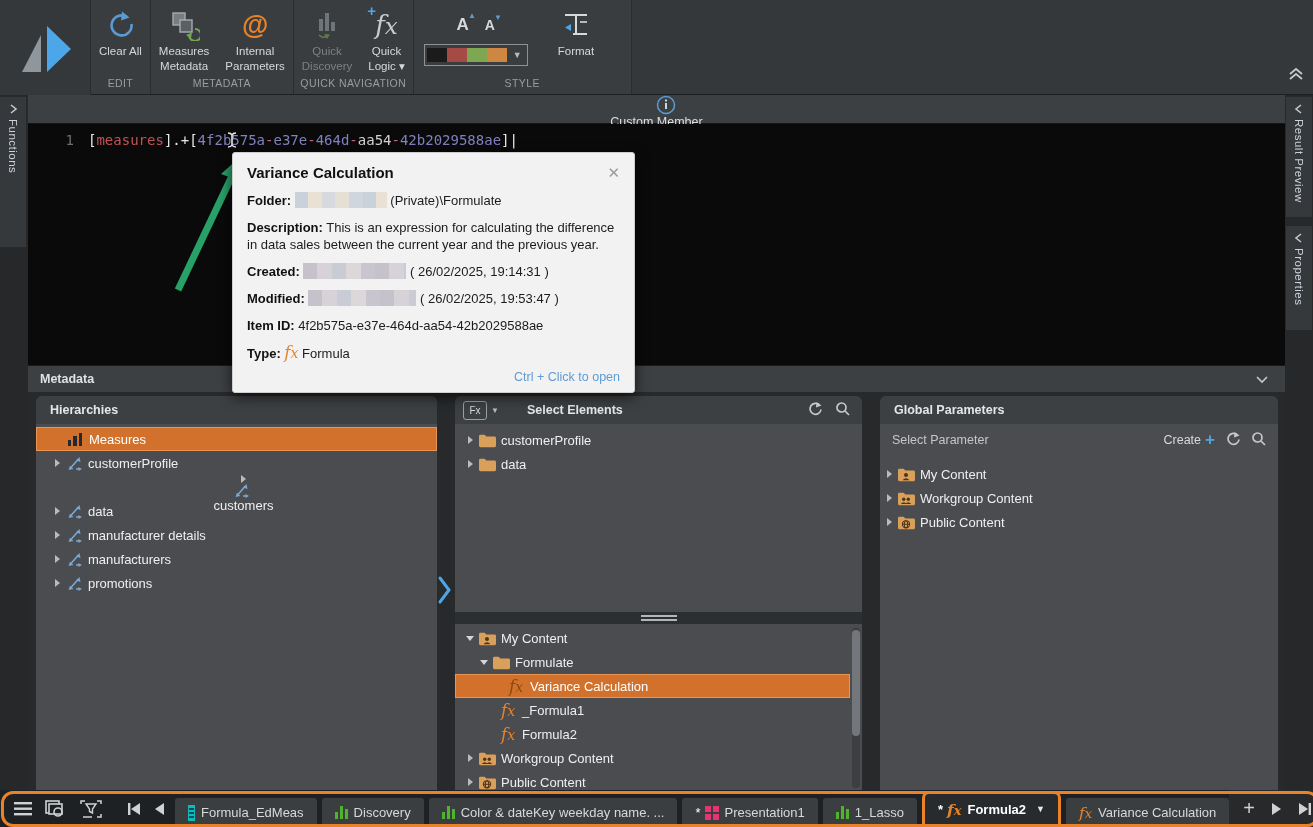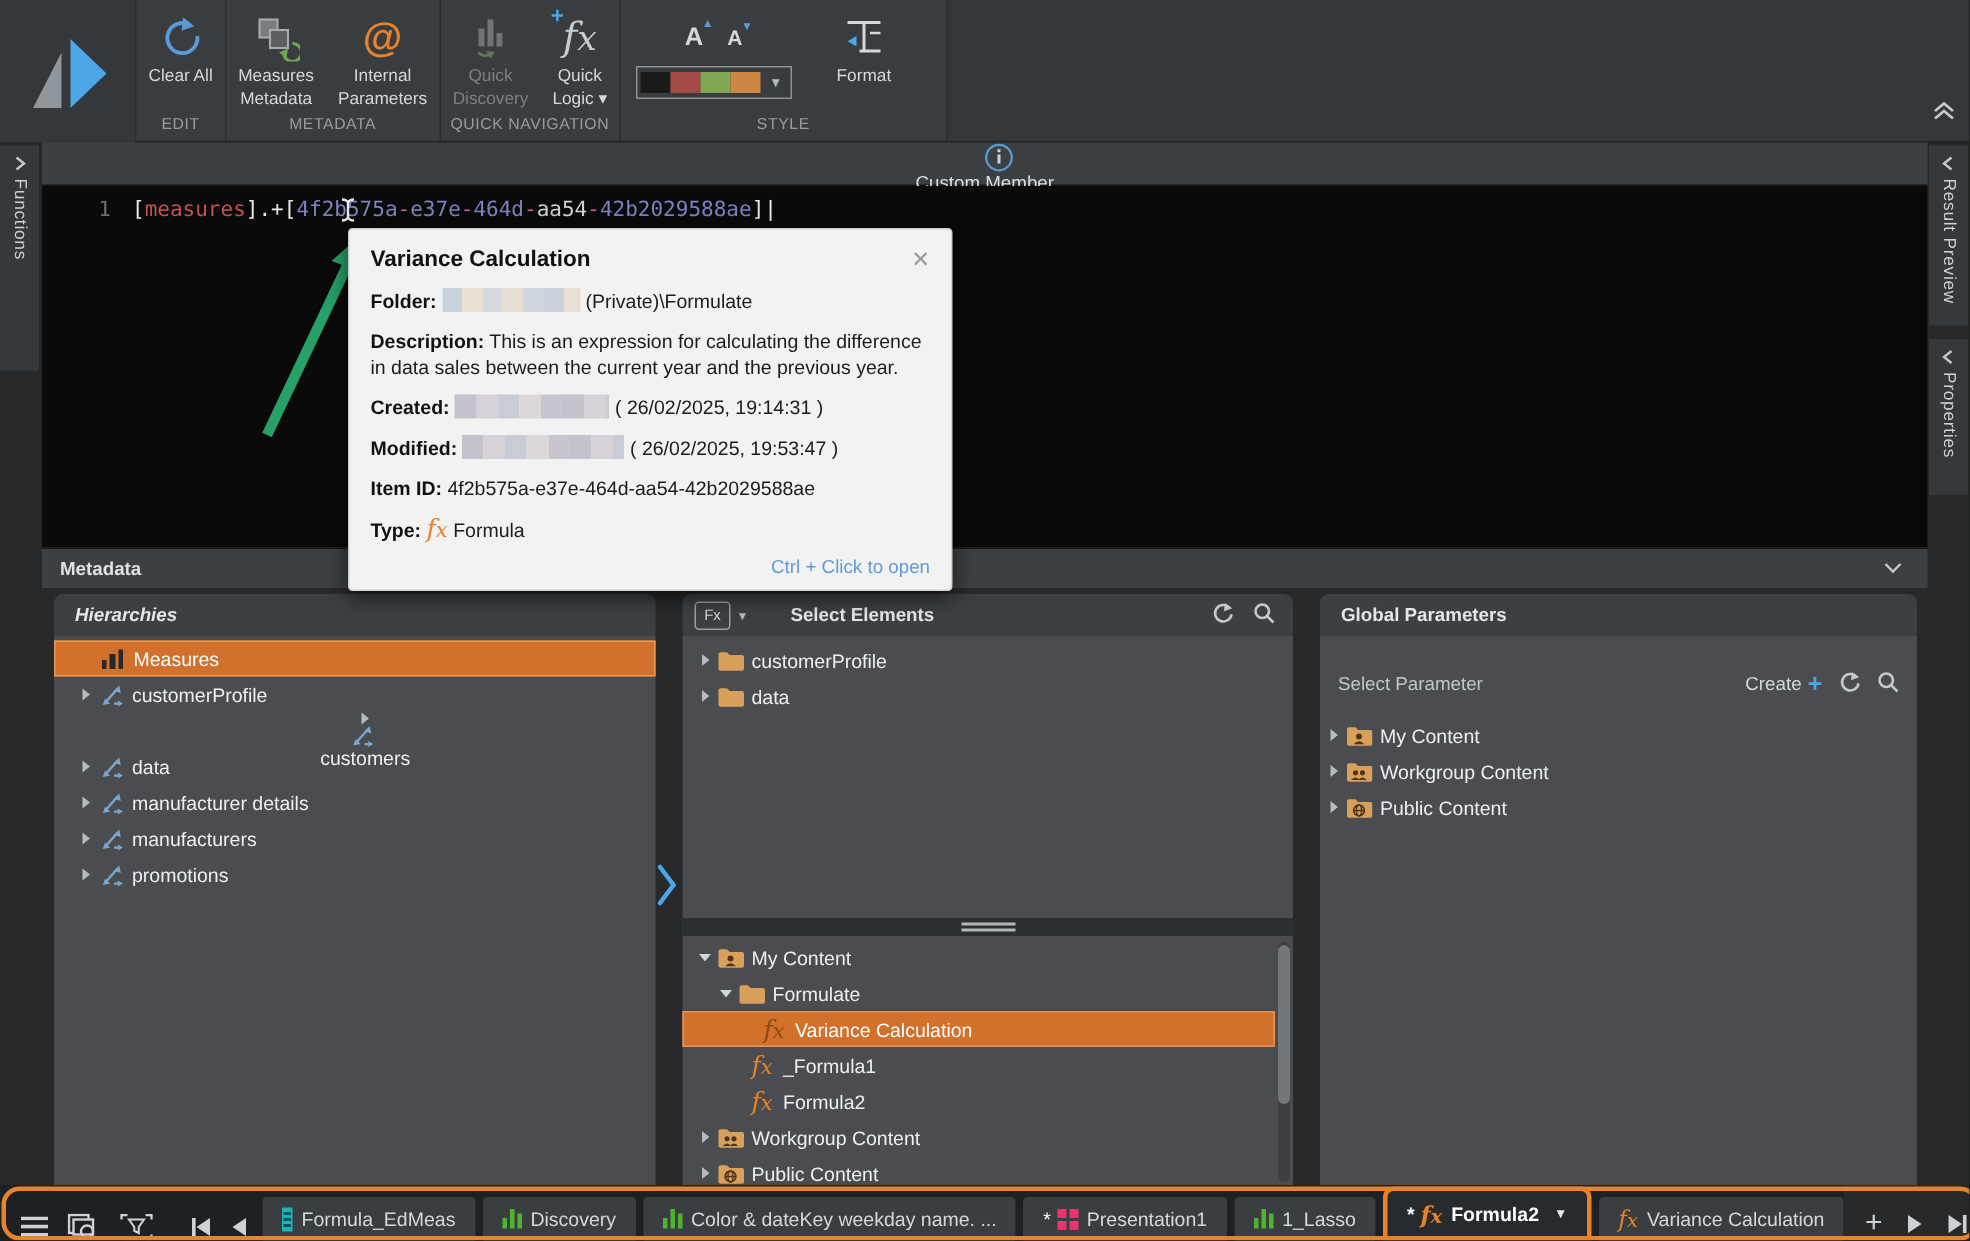--- a/index.html
+++ b/index.html
@@ -77,27 +77,27 @@
   .tree-row .tr-ic { width:20px; display:flex; justify-content:center; flex:none; margin-right:4px; }
   .tree-row.selected { background:#d2712c; border:1px solid #e89555; color:#fff; }
   .arr-r { width:0; height:0; border-left:5px solid #b7bbbe; border-top:4px solid transparent; border-bottom:4px solid transparent; }
   .arr-d { width:0; height:0; border-top:5px solid #d3d6d8; border-left:4px solid transparent; border-right:4px solid transparent; }
   .head-icons { display:flex; align-items:center; gap:12px; margin-left:auto; padding-right:12px; }
   .fx-sel-box { width:24px; height:19px; border:1px solid #9aa0a4; border-radius:3px; display:flex; align-items:center; justify-content:center; font-size:10px; color:#d6d9db; font-weight:normal; }
   .splitter { position:absolute; left:0; right:0; top:188px; height:12px; background:#2c2f31; display:flex; flex-direction:column; align-items:center; justify-content:center; gap:2px; cursor:row-resize; }
   .splitter i { display:block; width:36px; height:2px; background:#b3b6b9; }
   .scrollbar { position:absolute; right:2px; top:204px; bottom:2px; width:8px; background:#3c3e41; border-radius:4px; }
   .scroll-thumb { position:absolute; left:0; top:2px; width:8px; height:106px; background:#73767a; border-radius:4px; }
-  .gp-subhead { height:32px; display:flex; align-items:center; font-size:12.5px; color:#c3c7ca; padding:0 12px;margin-top:16px; }
+  .gp-subhead { height:32px; display:flex; align-items:center; font-size:12.5px; color:#c3c7ca; padding:0 12px; }
   .gp-create { margin-left:auto; display:flex; align-items:center; gap:10px; color:#d6d9db; cursor:pointer; }
   .plus-blue { color:#4da6e8; font-size:17px; font-weight:bold; }
   .blue-chevron { position:absolute; left:436px; top:574px; cursor:pointer; z-index:5; }
 
   
-  .bottom-bar { position:absolute; left:0; top:790px; width:1229px; height:37px; background:#1e2124; display:flex; align-items:flex-end; }
+  .bottom-bar { position:absolute; left:0; top:790px; width:1229px; height:37px; background:#1e2124; display:flex; align-items:center; }
   .bb-left { display:flex; align-items:center; gap:13px; padding:0 10px 0 14px; }
   .bb-ic { cursor:pointer; display:flex; align-items:center; }
   .btabs { display:flex; align-items:flex-end; height:37px; gap:5px; }
   .btab { position:relative; height:29px; margin-top:4px; background:#3b3e41; border-radius:3px 3px 0 0; display:flex; align-items:center; gap:6px; padding:0 13px; font-size:13px; color:#d6d9db; cursor:pointer; white-space:nowrap; }
   .btab .ul { position:absolute; left:0; right:0; bottom:0; height:3px; border-radius:0 0 1px 1px; }
   .btab.active { background:#282b2e; border:3px solid #e8832a; border-radius:7px 7px 0 0; height:36px; margin-top:0; font-weight:bold; color:#fff; z-index:6; }
   .btab .tmod { color:#fff; font-size:13px; margin-right:-2px; }
   .btab .tdd { color:#e8e9ea; font-size:9px; margin-left:4px; }
   .bb-right { display:flex; align-items:center; gap:16px; padding-left:14px; }
   .annotation-rect { position:absolute; left:1px; top:791px; width:1318px; height:36px; border:3px solid #e8832a; border-radius:12px; pointer-events:none; z-index:9; }
@@ -311,21 +311,21 @@
     <span class="mb-title">Metadata</span>
     <span class="mb-chev">
       <svg width="14" height="10" viewBox="0 0 14 10">
           <polyline points="2,3 7,8 12,3" fill="none" stroke="#c6c9cb" stroke-width="1.6"></polyline>
         </svg>
     </span>
   </div>
 
   <div class="panel" style="left:36px;width:401px;">
     <div class="panel-head">
-        <span style="padding-left:14px;font-style:italic;">Hierarchies</span>
+        <span style="padding-left:14px;">Hierarchies</span>
       </div>
     <div class="panel-body" id="hier-list" style="padding-top:3px;">
         <div class="tree-row selected" style="padding-left: 14px;">
           <span class="tr-arrow"></span>
           <span class="tr-ic">
             <span style="display: inline-flex;">
               <span class="mbar-ic">
                 <i style="height:6px"></i>
                 <i style="height:10px"></i>
                 <i style="height:13px"></i>

